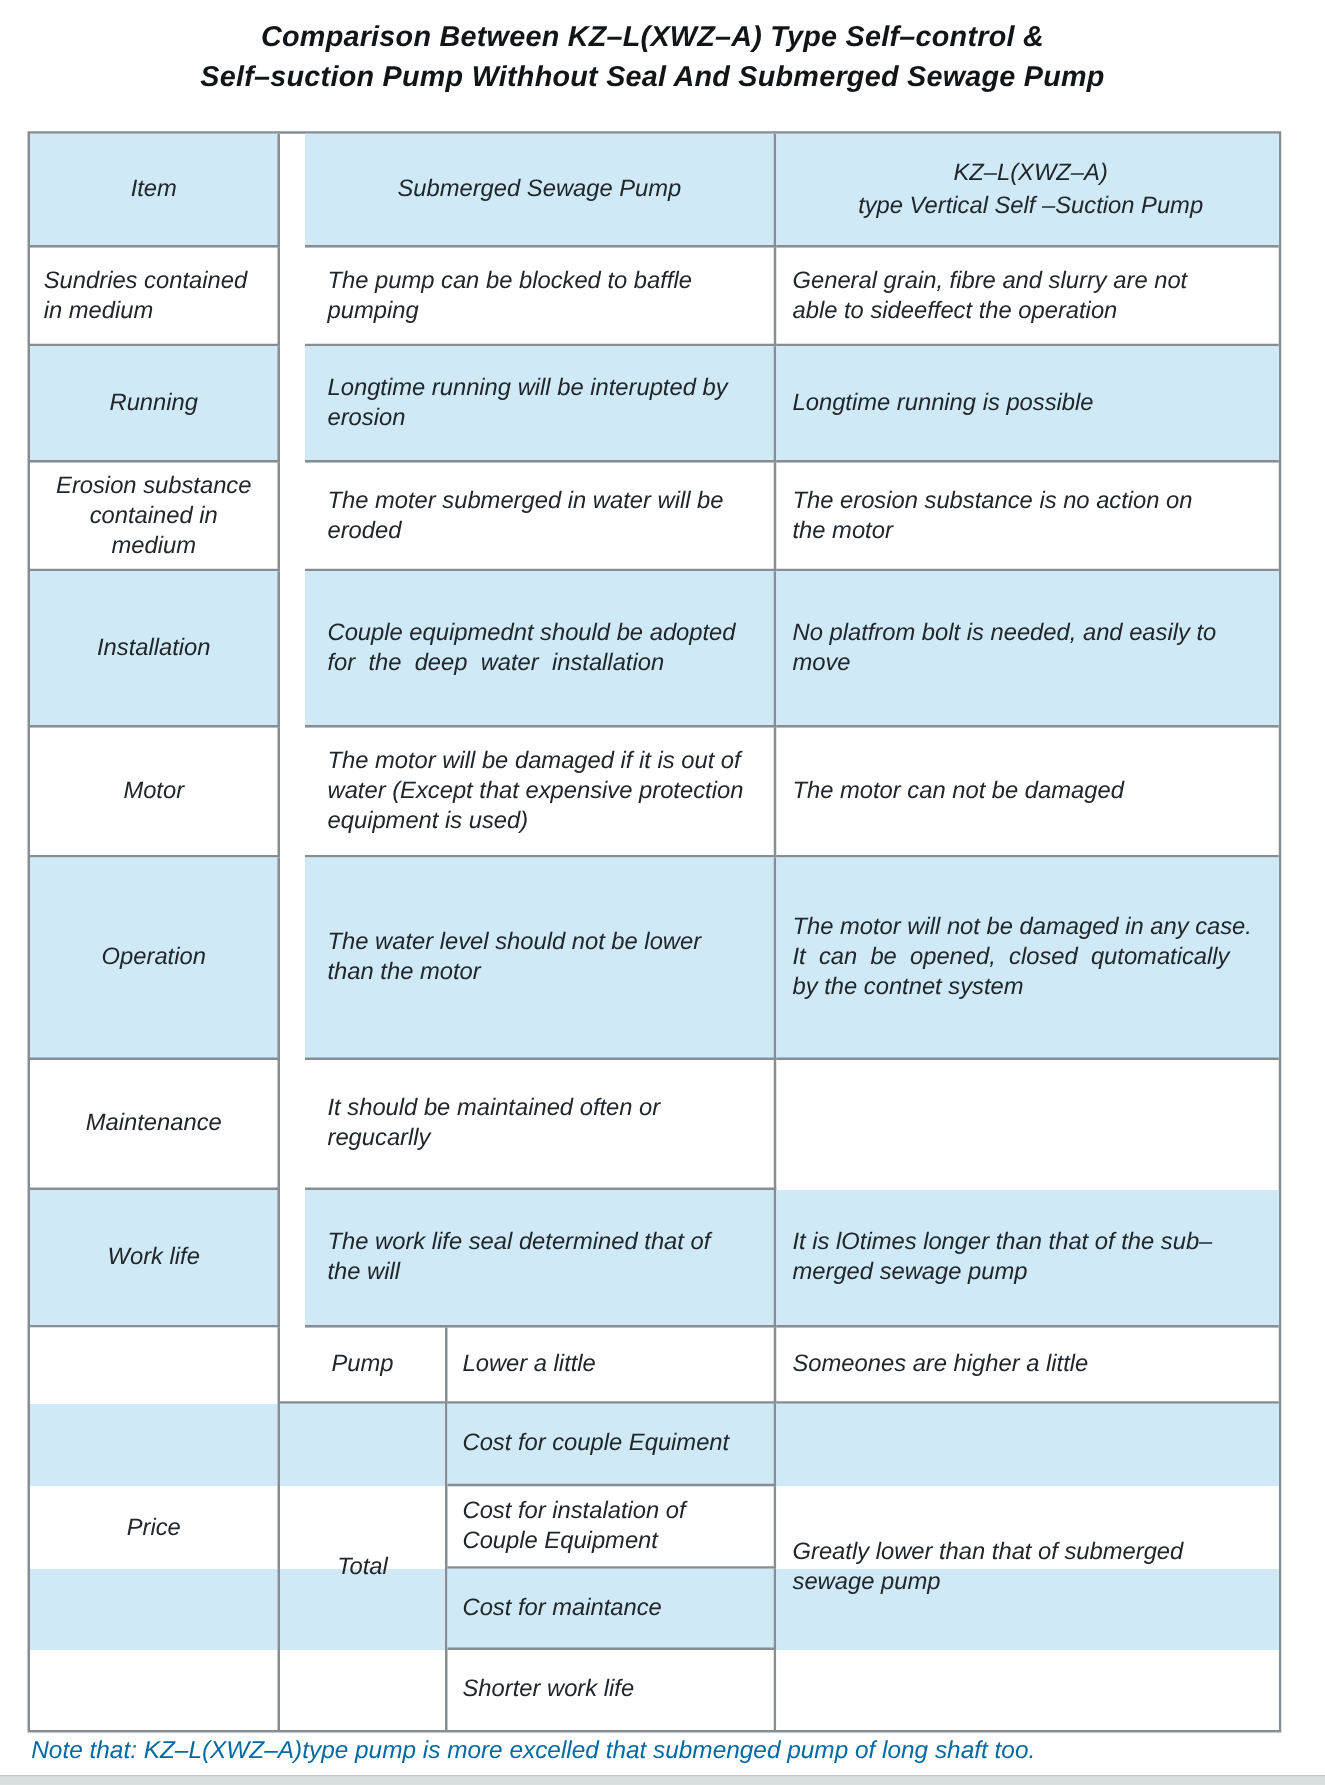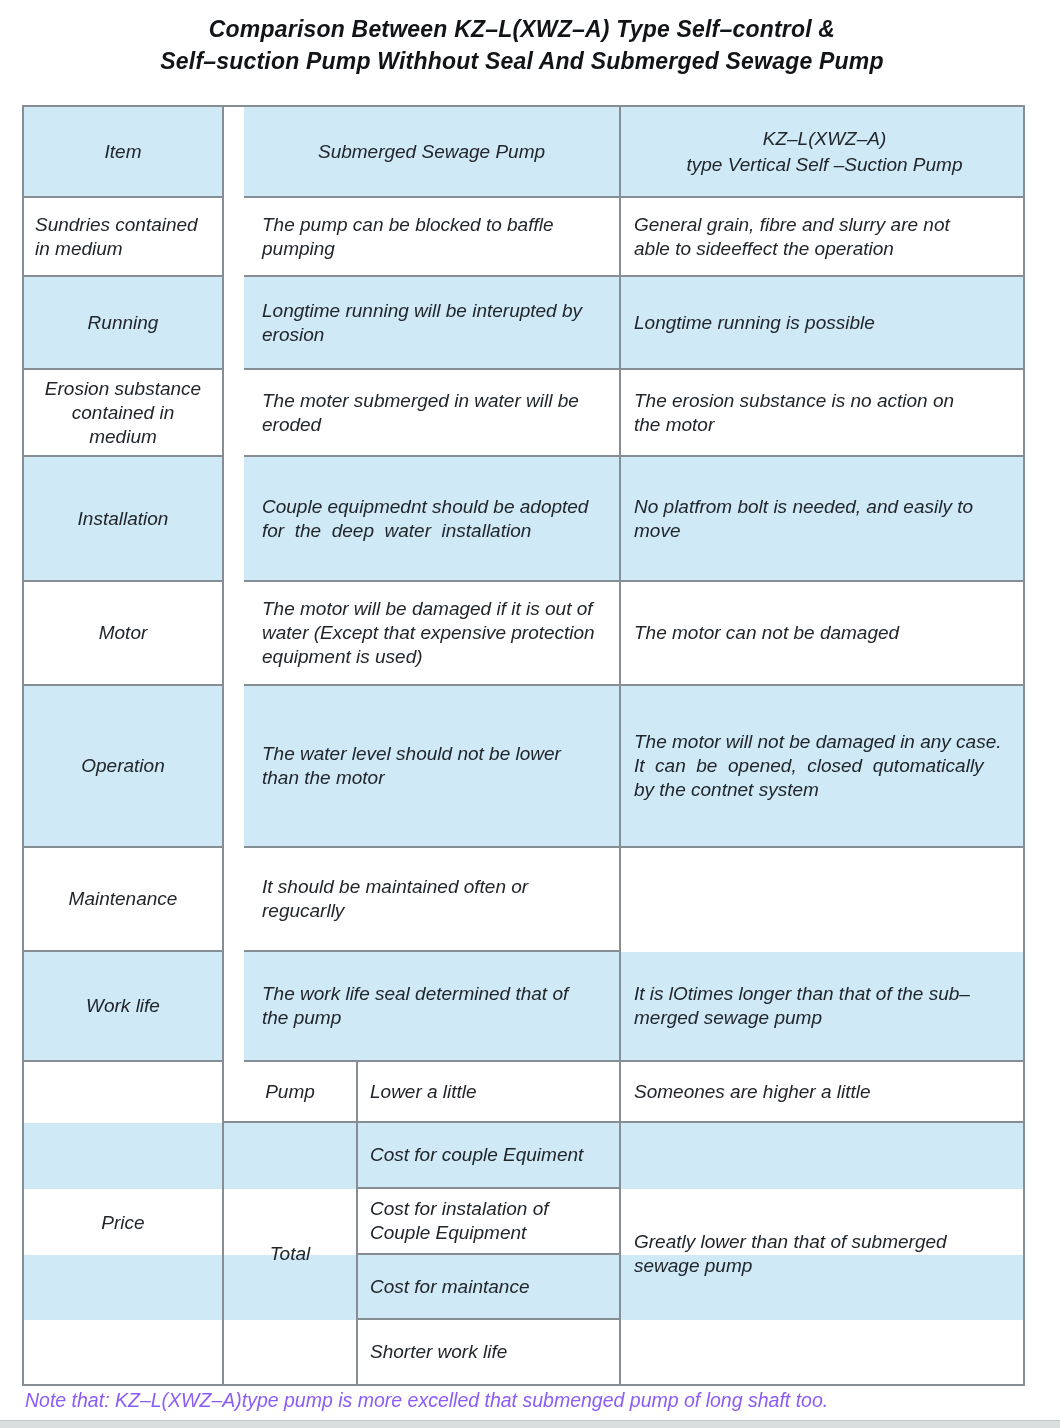--- a/index.html
+++ b/index.html
@@ -46,21 +46,21 @@
 
   
   .price-stripes{background:linear-gradient(to bottom,
       #ffffff 0 61px, var(--blue) 61px 127px,
       #ffffff 127px 193px, var(--blue) 193px 258px, #ffffff 258px 100%);}
   .total-stripes{background:linear-gradient(to bottom,
       var(--blue) 0 66px, #ffffff 66px 132px,
       var(--blue) 132px 197px, #ffffff 197px 100%);}
 
   .note{position:absolute;left:25px;top:1387px;width:1010px;
-        font-size:19.5px;line-height:26px;color:#8b5cf6;}
+        font-size:19.5px;line-height:26px;color:#0369a1;}
 
   .bottom-strip{position:absolute;left:0;bottom:0;width:1060px;height:8px;
         background:#d9dedf;border-top:1px solid #c2c8ca;}
 </style>
 </head>
 <body>
 
 <div class="page">
 
   <div class="title">
@@ -113,21 +113,21 @@
     <div class="cell c3 r7 blue bb">The motor will not be damaged in any case.
 It  can  be  opened,  closed  qutomatically
 by the contnet system</div>
 
     <div class="cell c1 r8 center br bb">Maintenance</div>
     <div class="cell c2s r8 br bb">It should be maintained often or
 regucarlly</div>
 
     <div class="cell c1 r9 blue center br bb">Work life</div>
     <div class="cell c2s r9 blue br bb">The work life seal determined that of
-the pump</div>
+the will</div>
     <div class="cell c3 r9 blue bb">It is lOtimes longer than that of the sub–
 merged sewage pump</div>
 
     <div class="cell c1 rPrice price-stripes center br">Price</div>
 
     <div class="cell c2a r10 center br bb">Pump</div>
     <div class="cell c2b r10 br bb">Lower a little</div>
     <div class="cell c3 r10 bb">Someones are higher a little</div>
 
     <div class="cell c2a rTotal total-stripes center br">Total</div>

